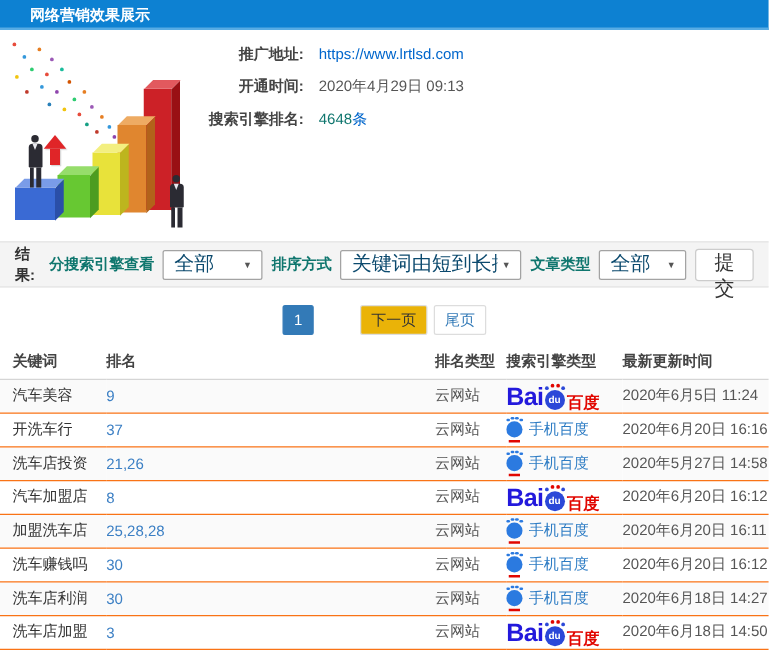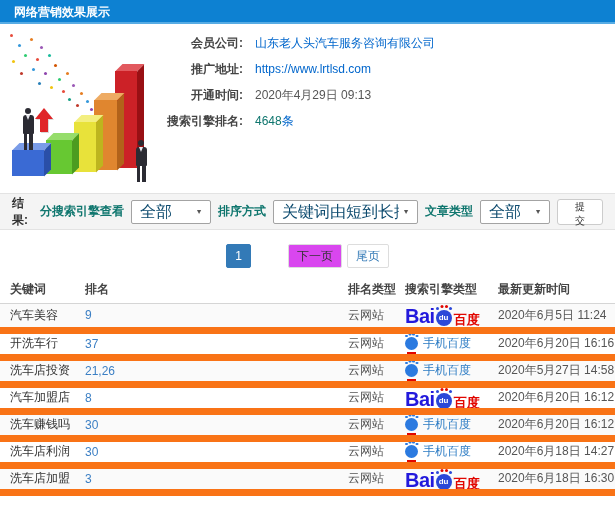--- a/index.html
+++ b/index.html
@@ -3,21 +3,21 @@
 <meta charset="utf-8">
 <style>
   * { box-sizing: border-box; margin: 0; padding: 0; }
   html,body { width:615px; height:520px; }
   body {
     font-family: "Liberation Sans", "DejaVu Sans", sans-serif;
     font-size: 12px; color:#333; background:#fff; overflow:hidden; position:relative;
   }
   
   .topbar { height:24px; background:#0d81d2; border-bottom:2px solid #57ace4;
-    color:#fff; font-weight:bold; line-height:24px; padding-left:14px; }
+    color:#fff; font-weight:bold; line-height:24px; padding-left:24px; }
   
   .info-section { position:relative; height:169px; }
   .info-fields { padding-top:6px; }
   .info-row { display:flex; align-items:center; height:26px; }
   .info-label { width:243px; text-align:right; font-weight:bold; color:#444; }
   .info-value { margin-left:12px; color:#555; }
   .link { color:#0066cc; text-decoration:none; cursor:pointer; }
   .num-hot { color:#0f766e; }
   
   .hero { position:absolute; left:0; top:4px; width:180px; height:162px; }
@@ -61,32 +61,32 @@
   .sel { position:relative; display:inline-block; }
   .sel select { appearance:none; -webkit-appearance:none; height:24px; font-size:16px; color:#0c4a6e;
     border:1px solid #a3a3a3; border-radius:2px; background:#fff; padding:0 18px 0 8px;
     font-family:"Liberation Sans","DejaVu Sans",sans-serif; }
   .sel::after { content:'▼'; position:absolute; right:6px; top:50%; transform:translateY(-50%) scale(.6);
     color:#555; pointer-events:none; }
   .sel-engine select { width:80px; }
   .sel-sort select { width:145px; }
   .sel-article select { width:70px; }
   .btn-submit { height:26px; padding:0 13px; background:#fff; border:1px solid #ccc; border-radius:3px;
-    font-size:10px; color:#333; cursor:pointer; font-family:"Liberation Sans","DejaVu Sans",sans-serif; }
+    font-size:16px; color:#333; cursor:pointer; font-family:"Liberation Sans","DejaVu Sans",sans-serif; }
   
   .pagination { margin:14px 0 9px; display:flex; justify-content:center; gap:5px; }
   .page-item { min-width:25px; height:24px; line-height:22px; text-align:center; padding:0 8px;
     border:1px solid #ddd; border-radius:2px; background:#fff; color:#337ab7; cursor:pointer; }
   .page-item.active { background:#337ab7; border-color:#337ab7; color:#fff; }
-  .page-item.muted { background:#d946ef; color:#333;margin-left:32px; }
+  .page-item.muted { background:#eab308; color:#333;margin-left:32px; }
   
   table { width:615px; border-collapse:collapse; table-layout:fixed; font-size:12px; }
   col.c1{width:85px;} col.c2{width:263px;} col.c3{width:57px;} col.c4{width:93px;} col.c5{width:117px;}
   th { text-align:left; font-weight:bold; color:#444; height:26px; border-bottom:1px solid #d5d5d5; }
-  td { height:27px; border-bottom:7px solid #f97316; color:#555; overflow:hidden; white-space:nowrap; }
+  td { height:27px; border-bottom:1px solid #f97316; color:#555; overflow:hidden; white-space:nowrap; }
   th:first-child, td:first-child { padding-left:10px; }
   tbody tr:nth-child(odd) { background:#fafafa; }
   td.kw { color:#333; }
   td .rank { color:#3b7fc4; cursor:pointer; }
   
   .bd { display:inline-flex; align-items:flex-end; font-weight:bold; line-height:1; position:relative; top:1px; }
   .bd-bai { color:#2319dc; font-size:20px; letter-spacing:-.5px; }
   .bd-paw { position:relative; width:16px; height:16px; background:#2b48d8; border-radius:50%;
     margin:0 2px 0 1px; display:inline-flex; align-items:center; justify-content:center; }
   .bd-paw b { color:#fff; font-size:8px; font-weight:bold; }
@@ -130,24 +130,20 @@
     <div class="person person-right">
       <div class="p-head"></div>
         <div class="p-body"></div>
         <div class="p-legs">
           <i></i>
           <i></i>
         </div>
     </div>
   </div>
   <div class="info-fields">
-    <div class="info-row">
-      <span class="info-label">会员公司:</span>
-      <span class="info-value link">山东老人头汽车服务咨询有限公司</span>
-    </div>
     <div class="info-row">
       <span class="info-label">推广地址:</span>
       <span class="info-value link">https://www.lrtlsd.com</span>
     </div>
     <div class="info-row">
       <span class="info-label">开通时间:</span>
       <span class="info-value">2020年4月29日 09:13</span>
     </div>
     <div class="info-row">
       <span class="info-label">搜索引擎排名:</span>
@@ -247,20 +243,30 @@
       <td><span class="bd">
             <span class="bd-bai">Bai</span>
             <span class="bd-paw">
               <b>du</b>
             </span>
             <span class="bd-cn">百度</span>
           </span></td>
       <td>2020年6月20日 16:12</td>
     </tr>
     <tr>
+      <td class="kw">加盟洗车店</td>
+      <td><span class="rank">25,28,28</span></td>
+      <td>云网站</td>
+      <td><span class="mb">
+            <span class="mb-paw"></span>
+            <span>手机百度</span>
+          </span></td>
+      <td>2020年6月20日 16:11</td>
+    </tr>
+    <tr>
       <td class="kw">洗车赚钱吗</td>
       <td><span class="rank">30</span></td>
       <td>云网站</td>
       <td><span class="mb">
             <span class="mb-paw"></span>
             <span>手机百度</span>
           </span></td>
       <td>2020年6月20日 16:12</td>
     </tr>
     <tr>
@@ -277,16 +283,16 @@
       <td class="kw">洗车店加盟</td>
       <td><span class="rank">3</span></td>
       <td>云网站</td>
       <td><span class="bd">
             <span class="bd-bai">Bai</span>
             <span class="bd-paw">
               <b>du</b>
             </span>
             <span class="bd-cn">百度</span>
           </span></td>
-      <td>2020年6月18日 16:30</td>
+      <td>2020年6月18日 14:50</td>
     </tr>
   </tbody>
 </table>
 
 </body></html>

